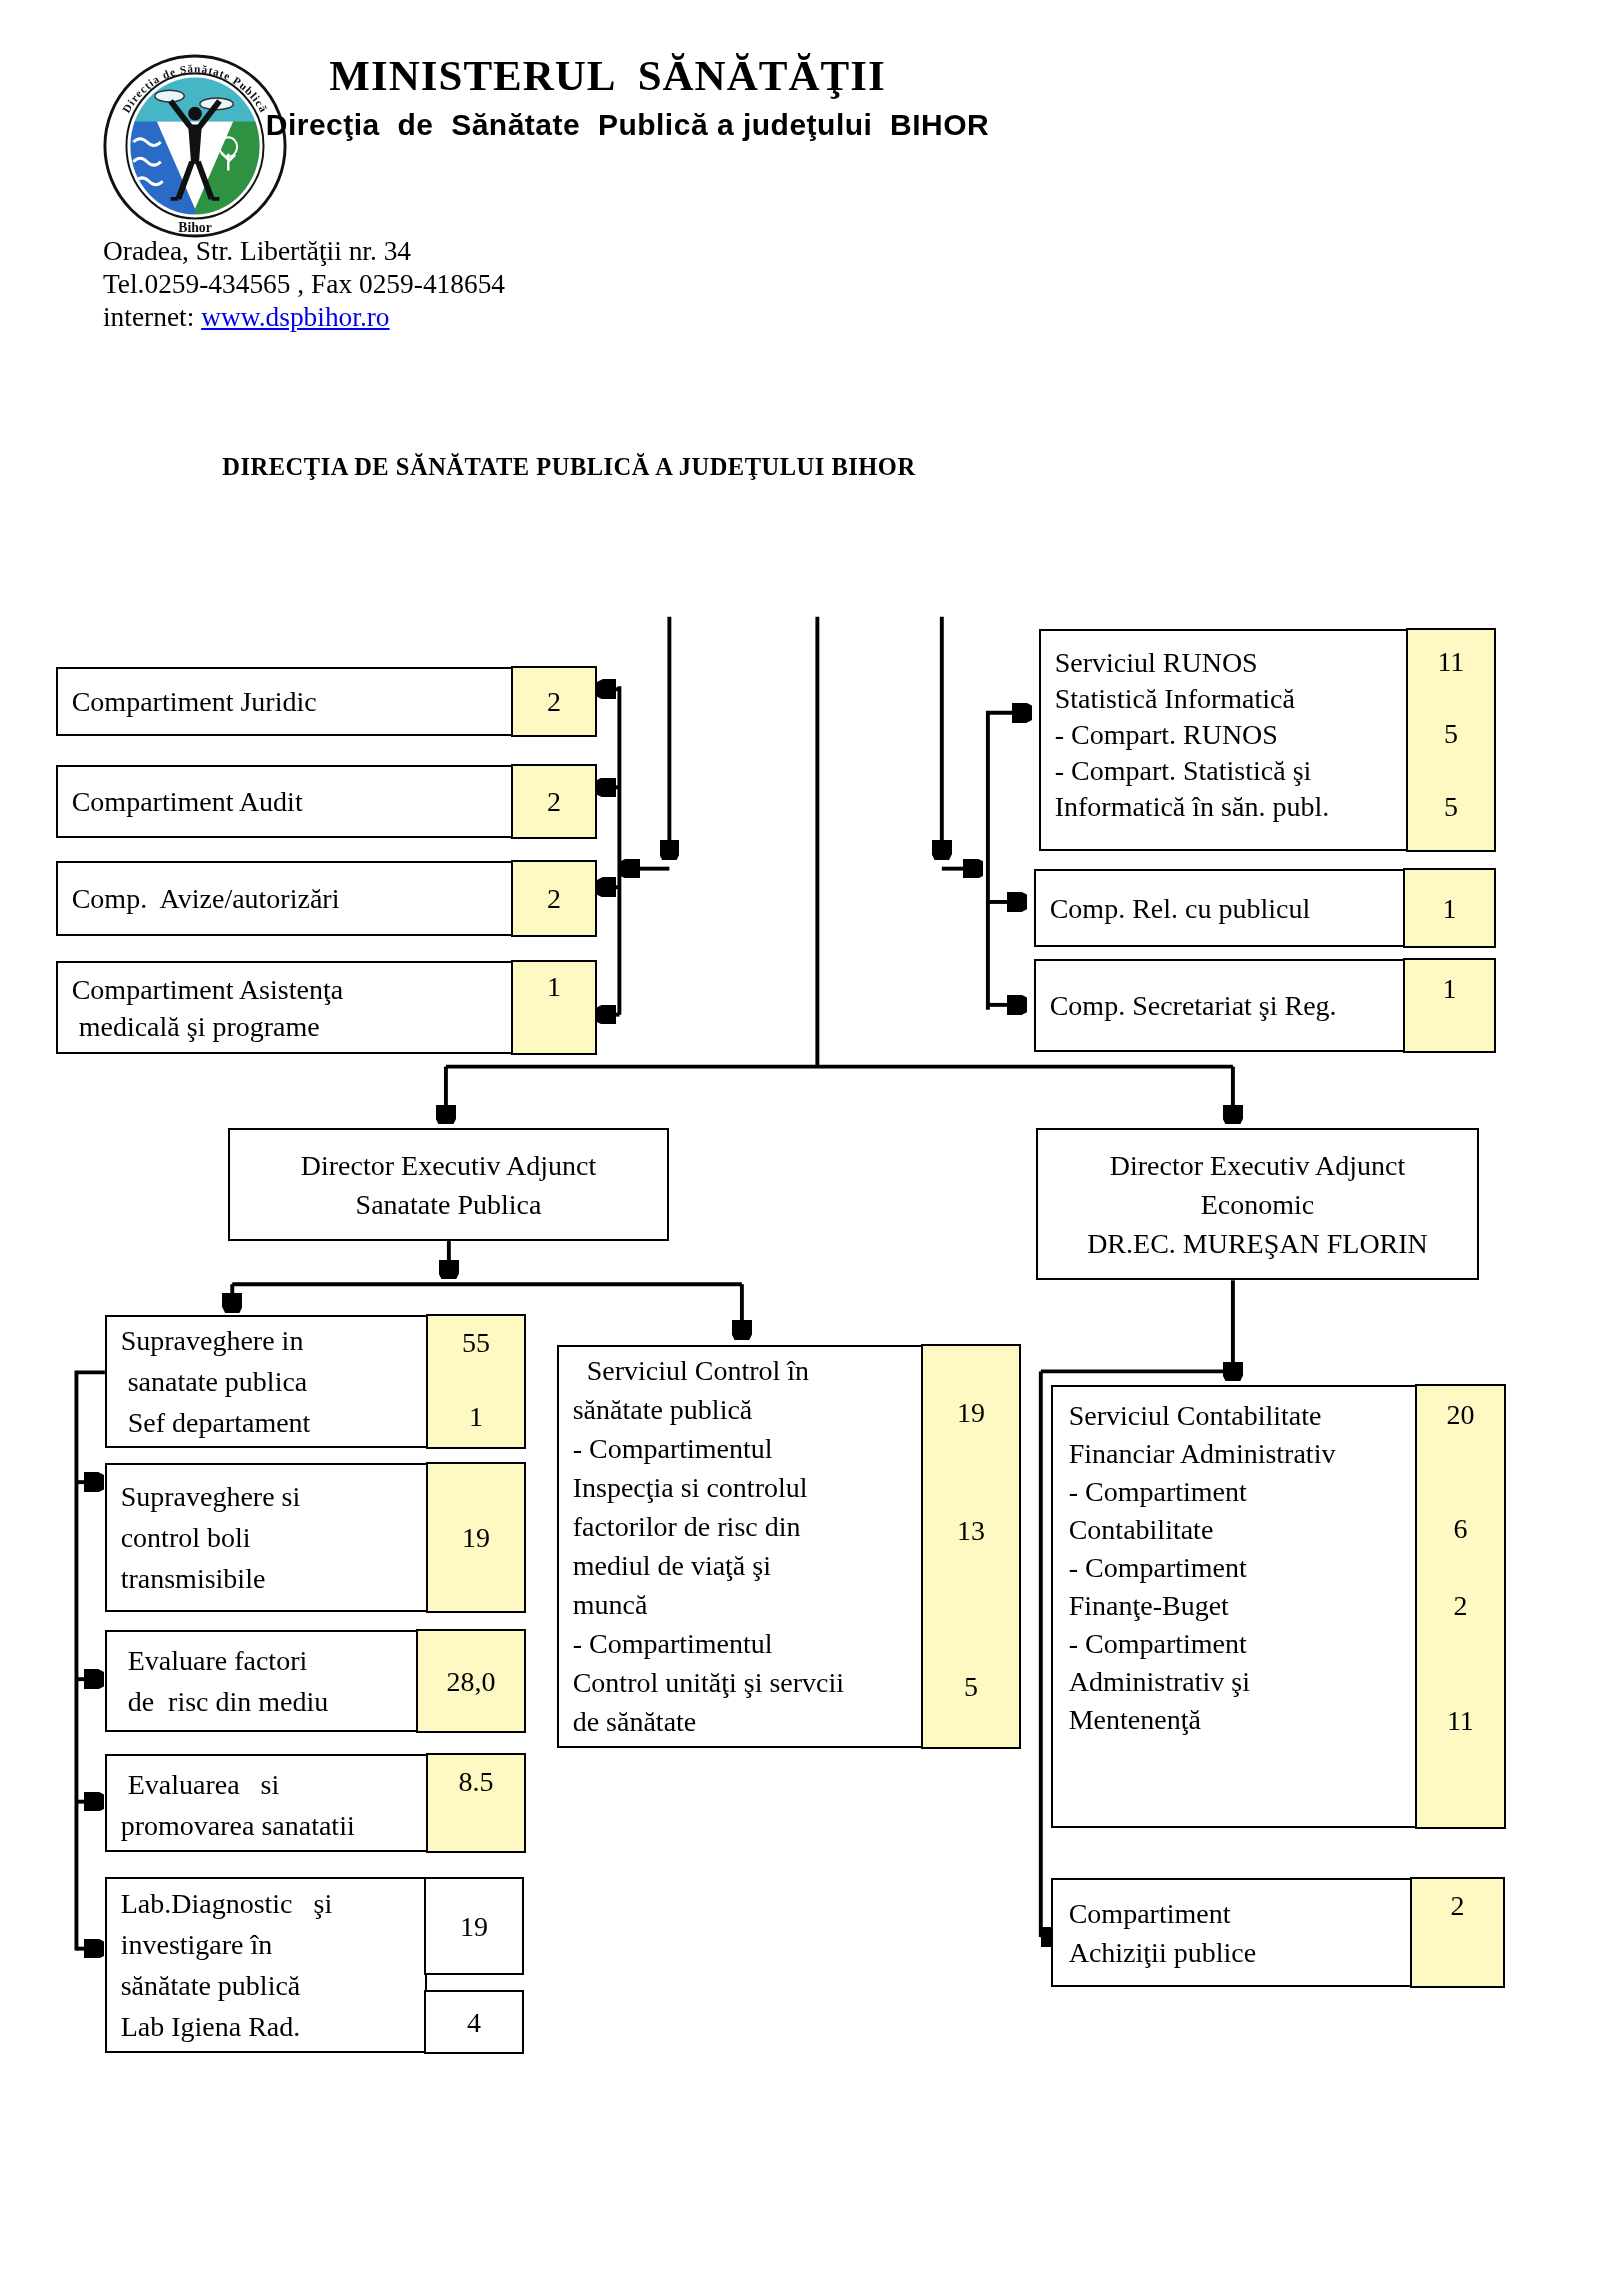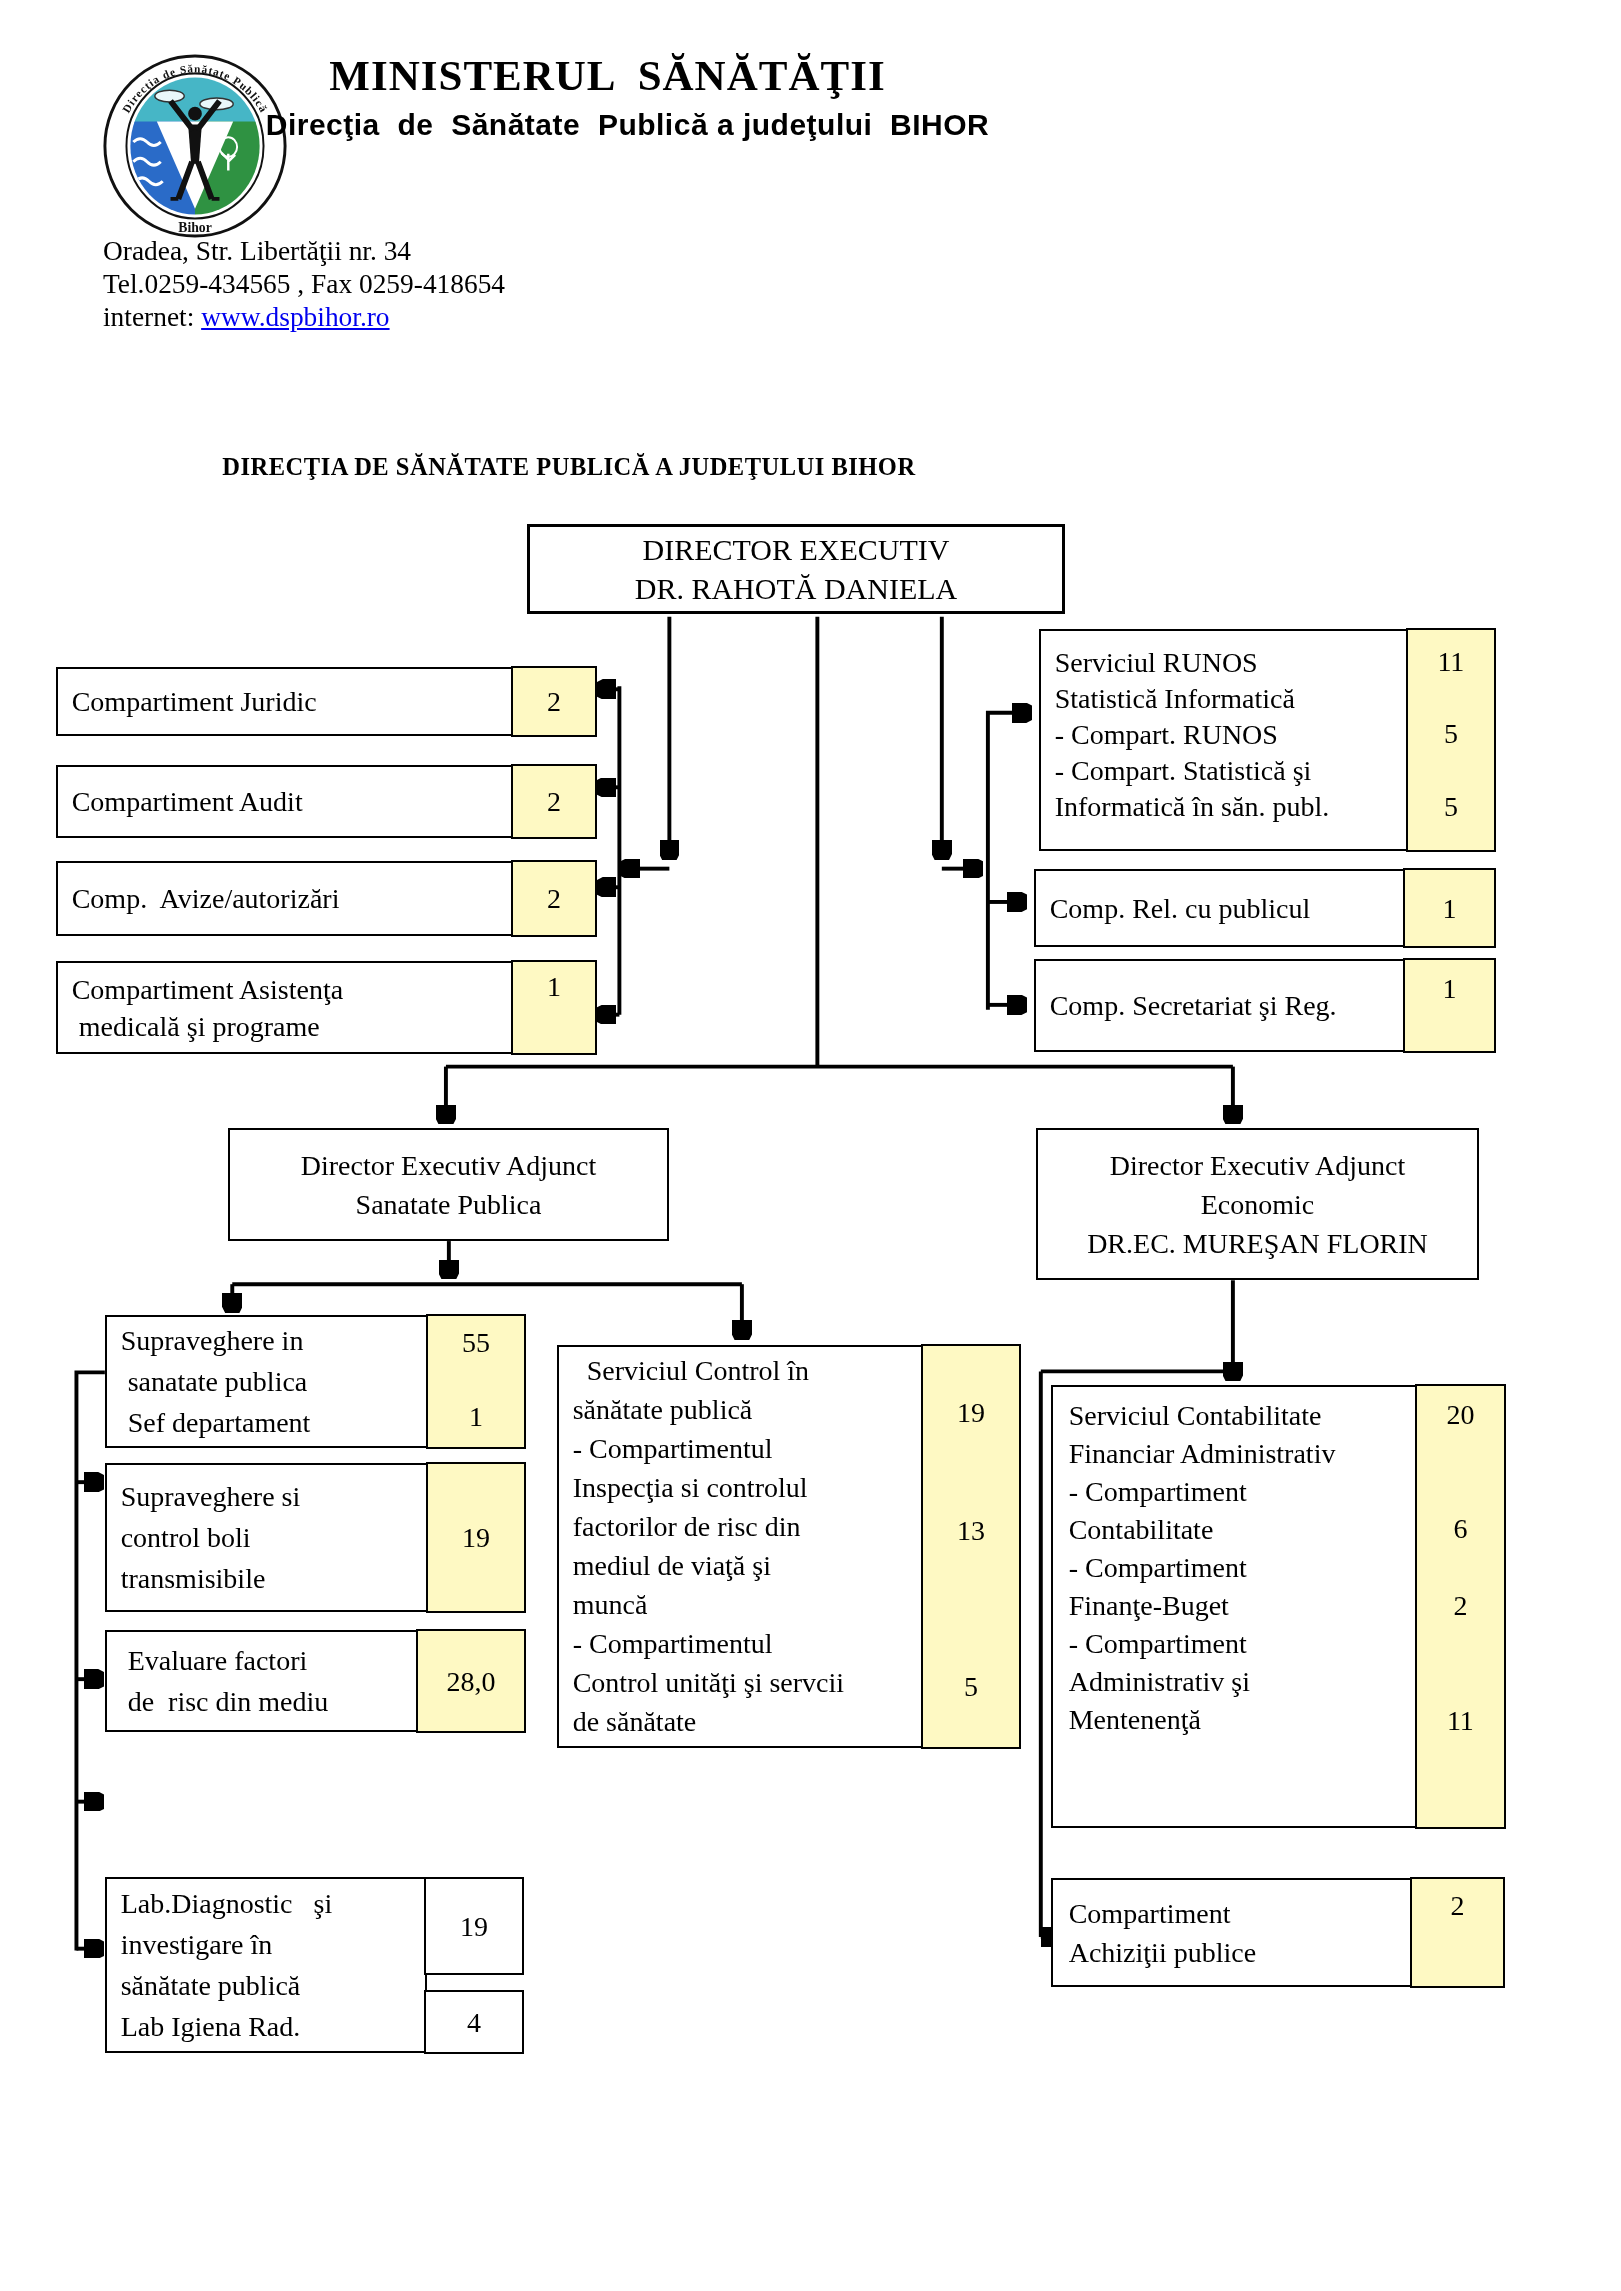--- a/index.html
+++ b/index.html
@@ -108,24 +108,20 @@
     <path class="ar" d="M78,1512 H87"></path>
     <path class="ar" d="M78,1713 H87"></path>
     <path class="ar" d="M78,1838 H87"></path>
     <path class="ar" d="M78,1988 H87"></path>
     <path class="ar" d="M1258,1306 V1390"></path>
     <path d="M1062,1399 H1258"></path>
     <path d="M1062,1399 V1976"></path>
     <path class="ar" d="M1062,1976 H1063"></path>
   </svg>
 
-  <div class="hbox" style="left:527px;top:524px;width:538px;height:90px;border-width:3.9px;">
-    <span>DIRECTOR EXECUTIV
-DR. RAHOTĂ DANIELA</span>
-  </div>
 
   <div class="obox" style="left:56px;top:667px;width:540px;height:69px;">
     <div class="lbl">Compartiment Juridic</div>
     <div class="ncell center" style="width:86px;">
         <span>2</span>
       </div>
   </div>
   <div class="obox" style="left:56px;top:765px;width:540px;height:73px;">
     <div class="lbl">Compartiment Audit</div>
     <div class="ncell center" style="width:86px;">
@@ -197,20 +193,27 @@
     <div class="ncell center" style="width:100px;">
         <span>19</span>
       </div>
   </div>
   <div class="obox" style="left:105px;top:1630px;width:420px;height:102px;">
     <div class="lbl" style="line-height:41px;"> Evaluare factori
  de  risc din mediu</div>
     <div class="ncell center" style="width:110px;">
         <span>28,0</span>
       </div>
+  </div>
+  <div class="obox" style="left:105px;top:1754px;width:420px;height:98px;">
+    <div class="lbl" style="line-height:41px;align-items:flex-start;padding-top:7.8px;"> Evaluarea   si
+promovarea sanatatii</div>
+    <div class="ncell" style="width:100px;">
+      <span class="n" style="top:7.8px;">8.5</span>
+    </div>
   </div>
   <div class="obox" style="left:105px;top:1877px;width:322px;height:176px;">
     <div class="lbl" style="line-height:41px;">Lab.Diagnostic   şi
 investigare în
 sănătate publică
 Lab Igiena Rad.</div>
   </div>
   <div class="obox center" style="left:424px;top:1877px;width:100px;height:98px;display:flex;align-items:center;justify-content:center;">
       <span>19</span>
     </div>

